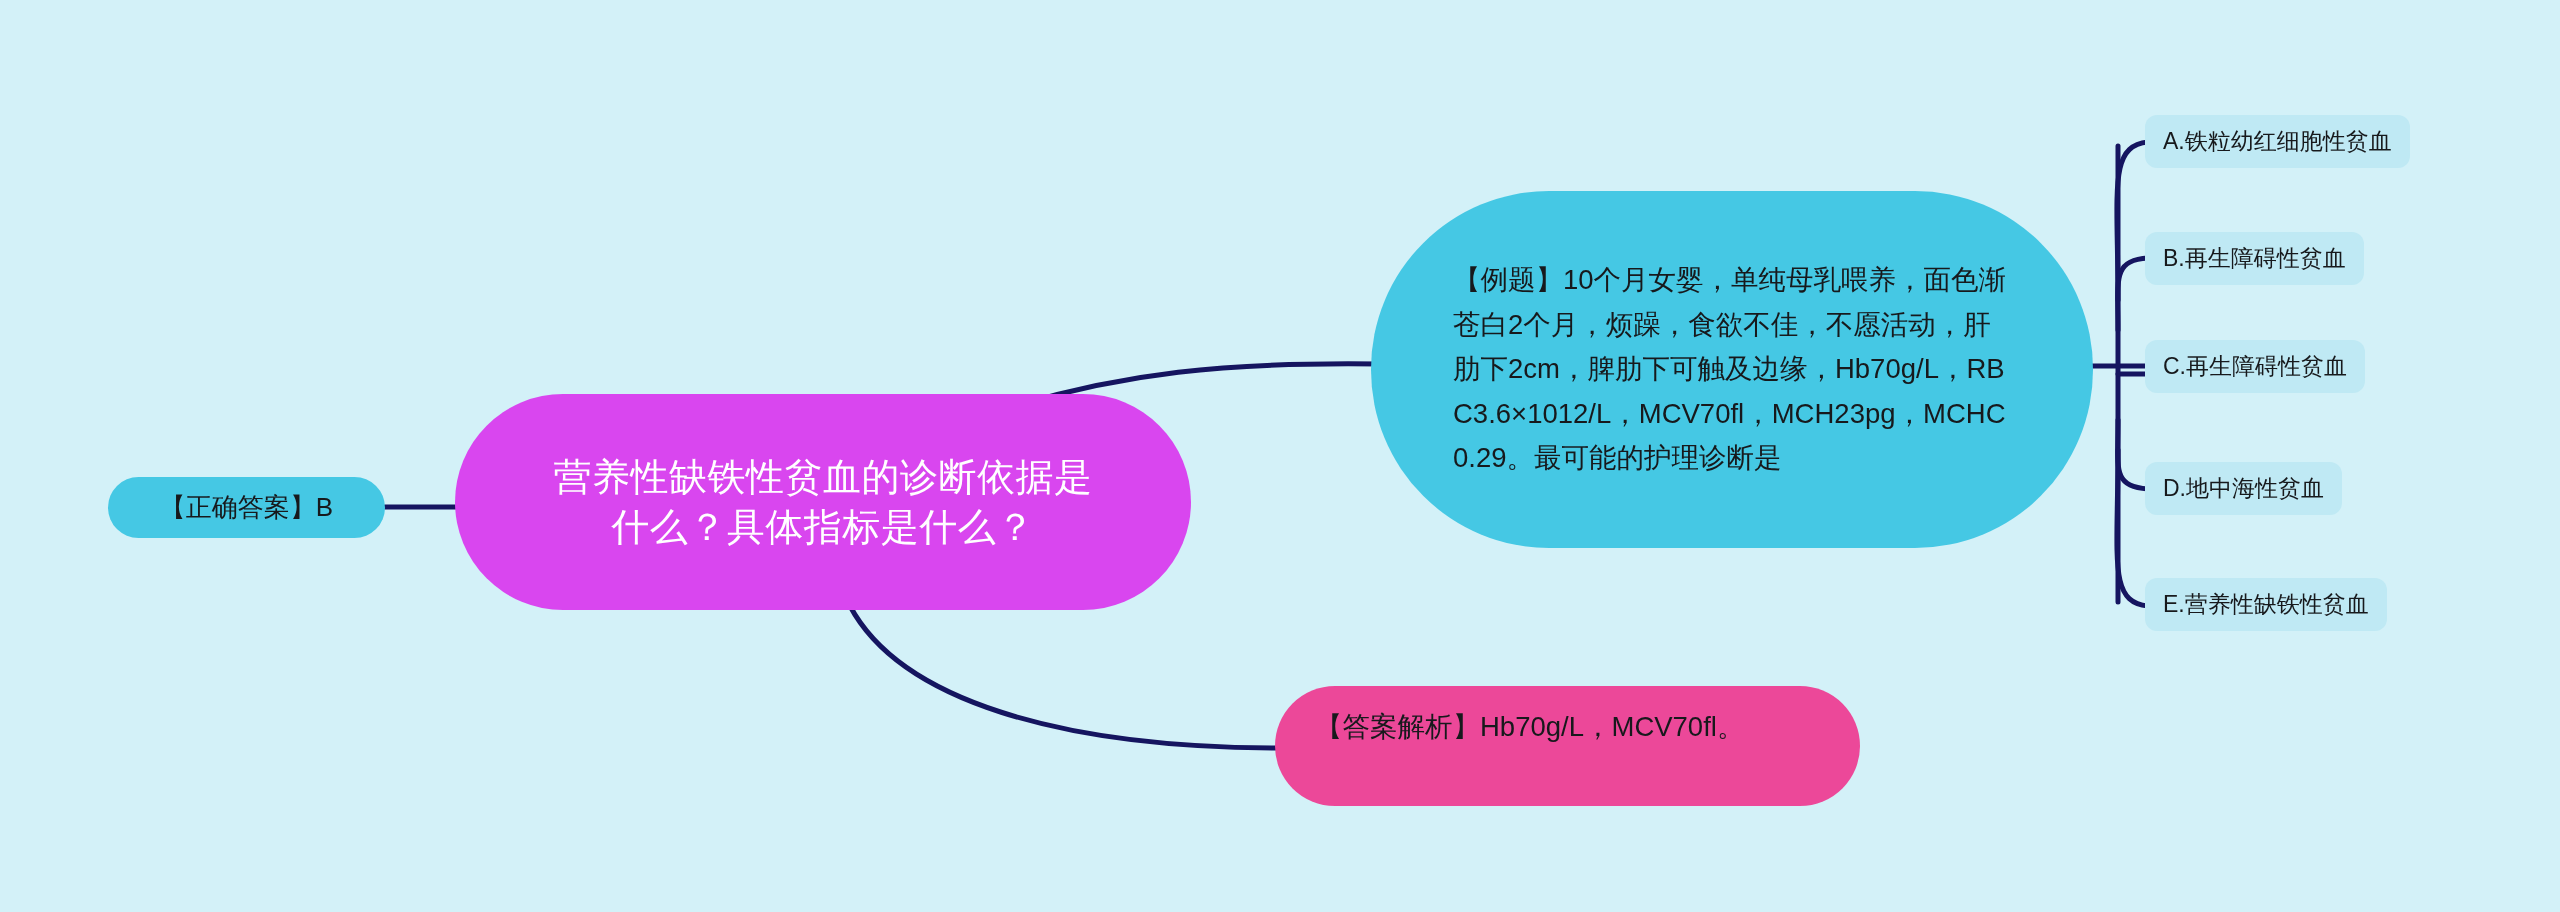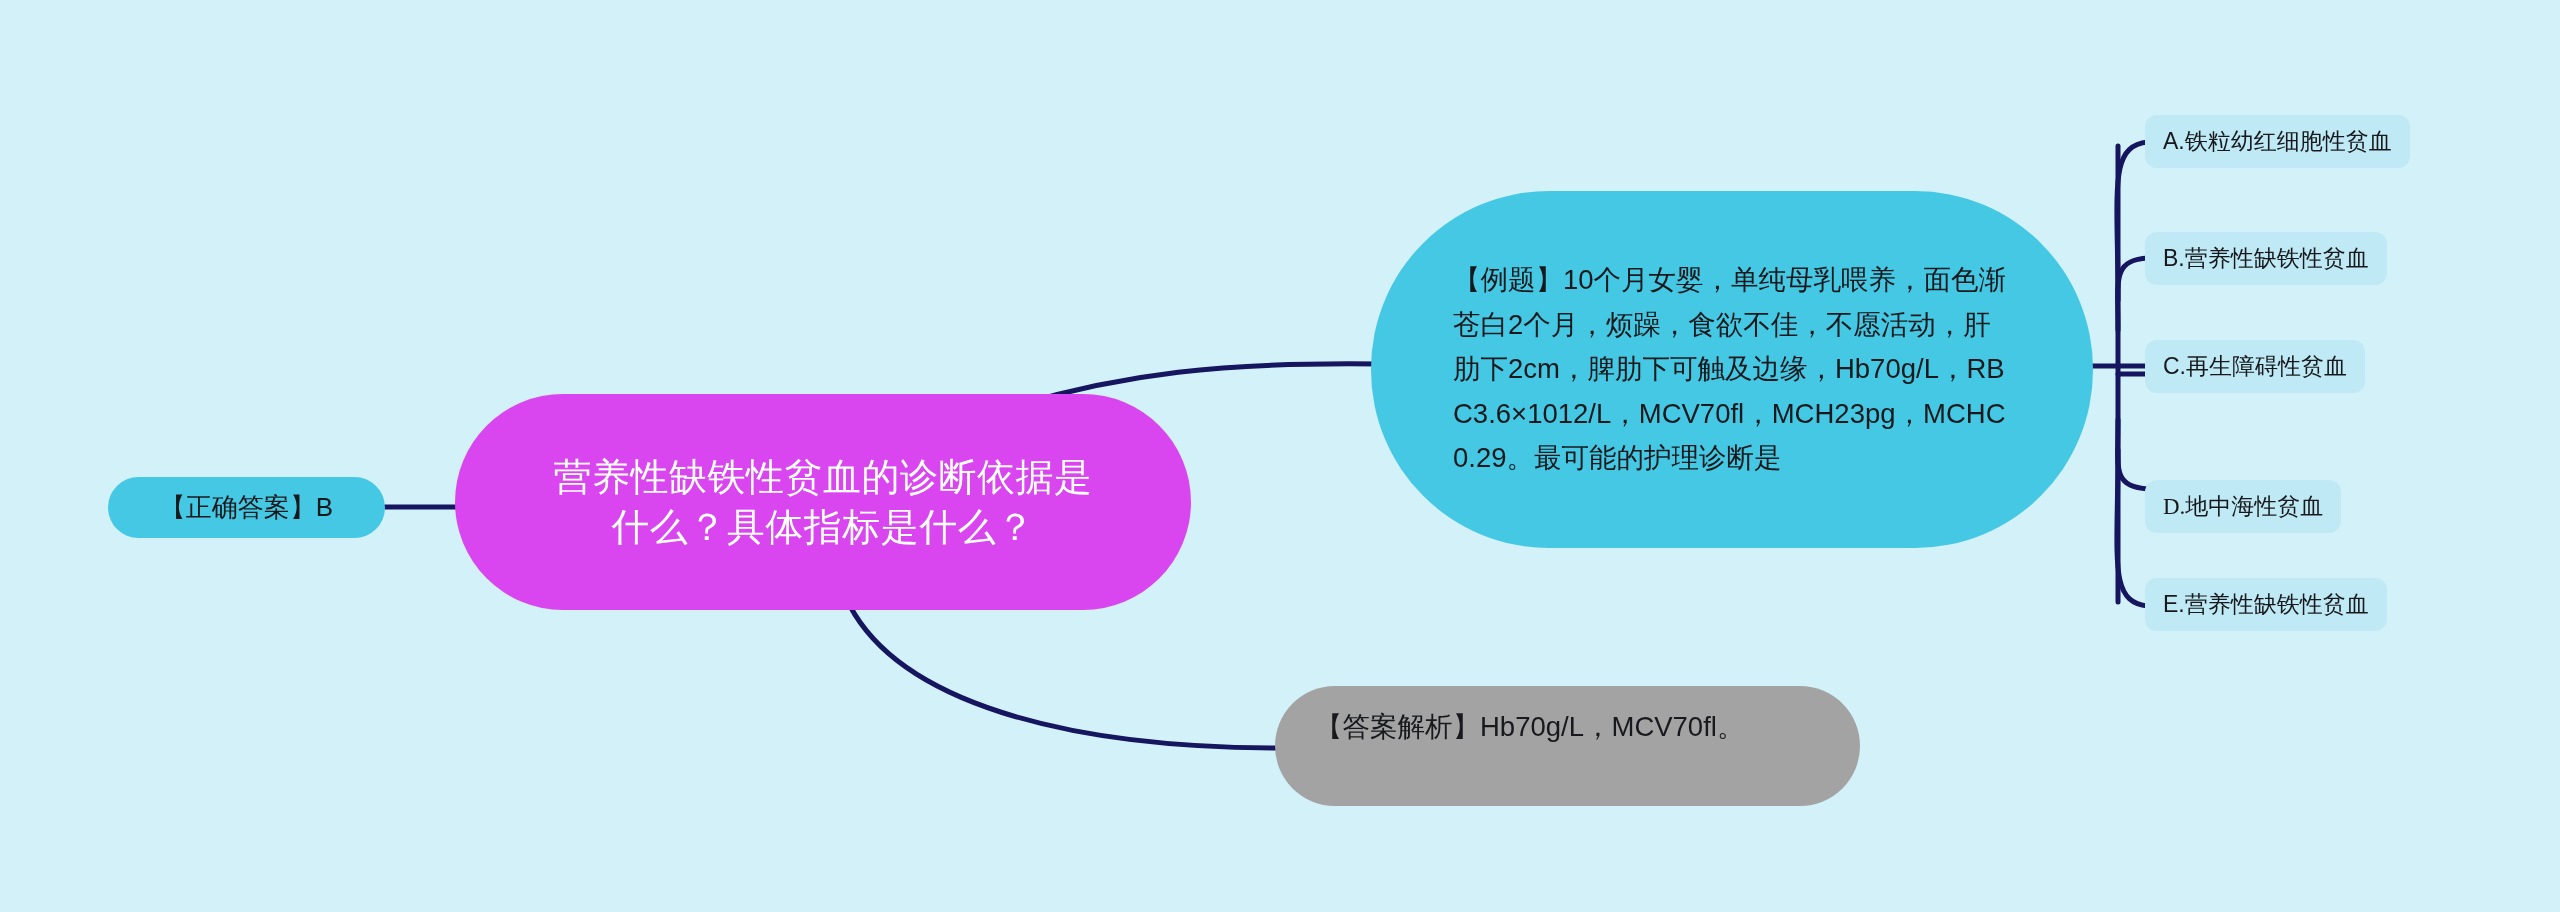--- a/index.html
+++ b/index.html
@@ -97,21 +97,21 @@
     width: 560px;
     word-break: break-all;
   }
 
   
   #analysis-node {
     left: 1275px;
     top: 686px;
     width: 585px;
     height: 120px;
-    background: #a3a3a3;
+    background: #ec4899;
     border-radius: 60px;
     align-items: flex-start;
   }
   #analysis-node .node-text {
     color: #17191c;
     font-size: 27.5px;
     line-height: 1.5;
     text-align: left;
     padding: 20px 30px 0 40px;
     width: 500px;
@@ -129,21 +129,21 @@
   .option-node .node-text {
     color: #17191c;
     font-size: 23px;
     line-height: 1;
     white-space: nowrap;
   }
 
   #option-a { left: 2145px; top: 115px; }
   #option-b { left: 2145px; top: 232px; }
   #option-c { left: 2145px; top: 340px; }
-  #option-d { left: 2145px; top: 480px; font-family: Liberation Serif, serif; }
+  #option-d { left: 2145px; top: 462px; }
   #option-e { left: 2145px; top: 578px; }
 </style>
 </head>
 <body>
 
 <div id="canvas">
 
   <svg id="connectors" viewBox="0 0 2560 912" width="2560" height="912" xmlns="http://www.w3.org/2000/svg">
     <g fill="none" stroke="#151560" stroke-width="5" stroke-linecap="round">
 
@@ -182,21 +182,21 @@
   </div>
 
   <div class="node" id="analysis-node">
     <div class="node-text">【答案解析】Hb70g/L，MCV70fl。</div>
   </div>
 
   <div class="node option-node" id="option-a">
     <div class="node-text">A.铁粒幼红细胞性贫血</div>
   </div>
   <div class="node option-node" id="option-b">
-    <div class="node-text">B.营养性缺铁性贫血</div>
+    <div class="node-text">B.再生障碍性贫血</div>
   </div>
   <div class="node option-node" id="option-c">
     <div class="node-text">C.再生障碍性贫血</div>
   </div>
   <div class="node option-node" id="option-d">
     <div class="node-text">D.地中海性贫血</div>
   </div>
   <div class="node option-node" id="option-e">
     <div class="node-text">E.营养性缺铁性贫血</div>
   </div>

